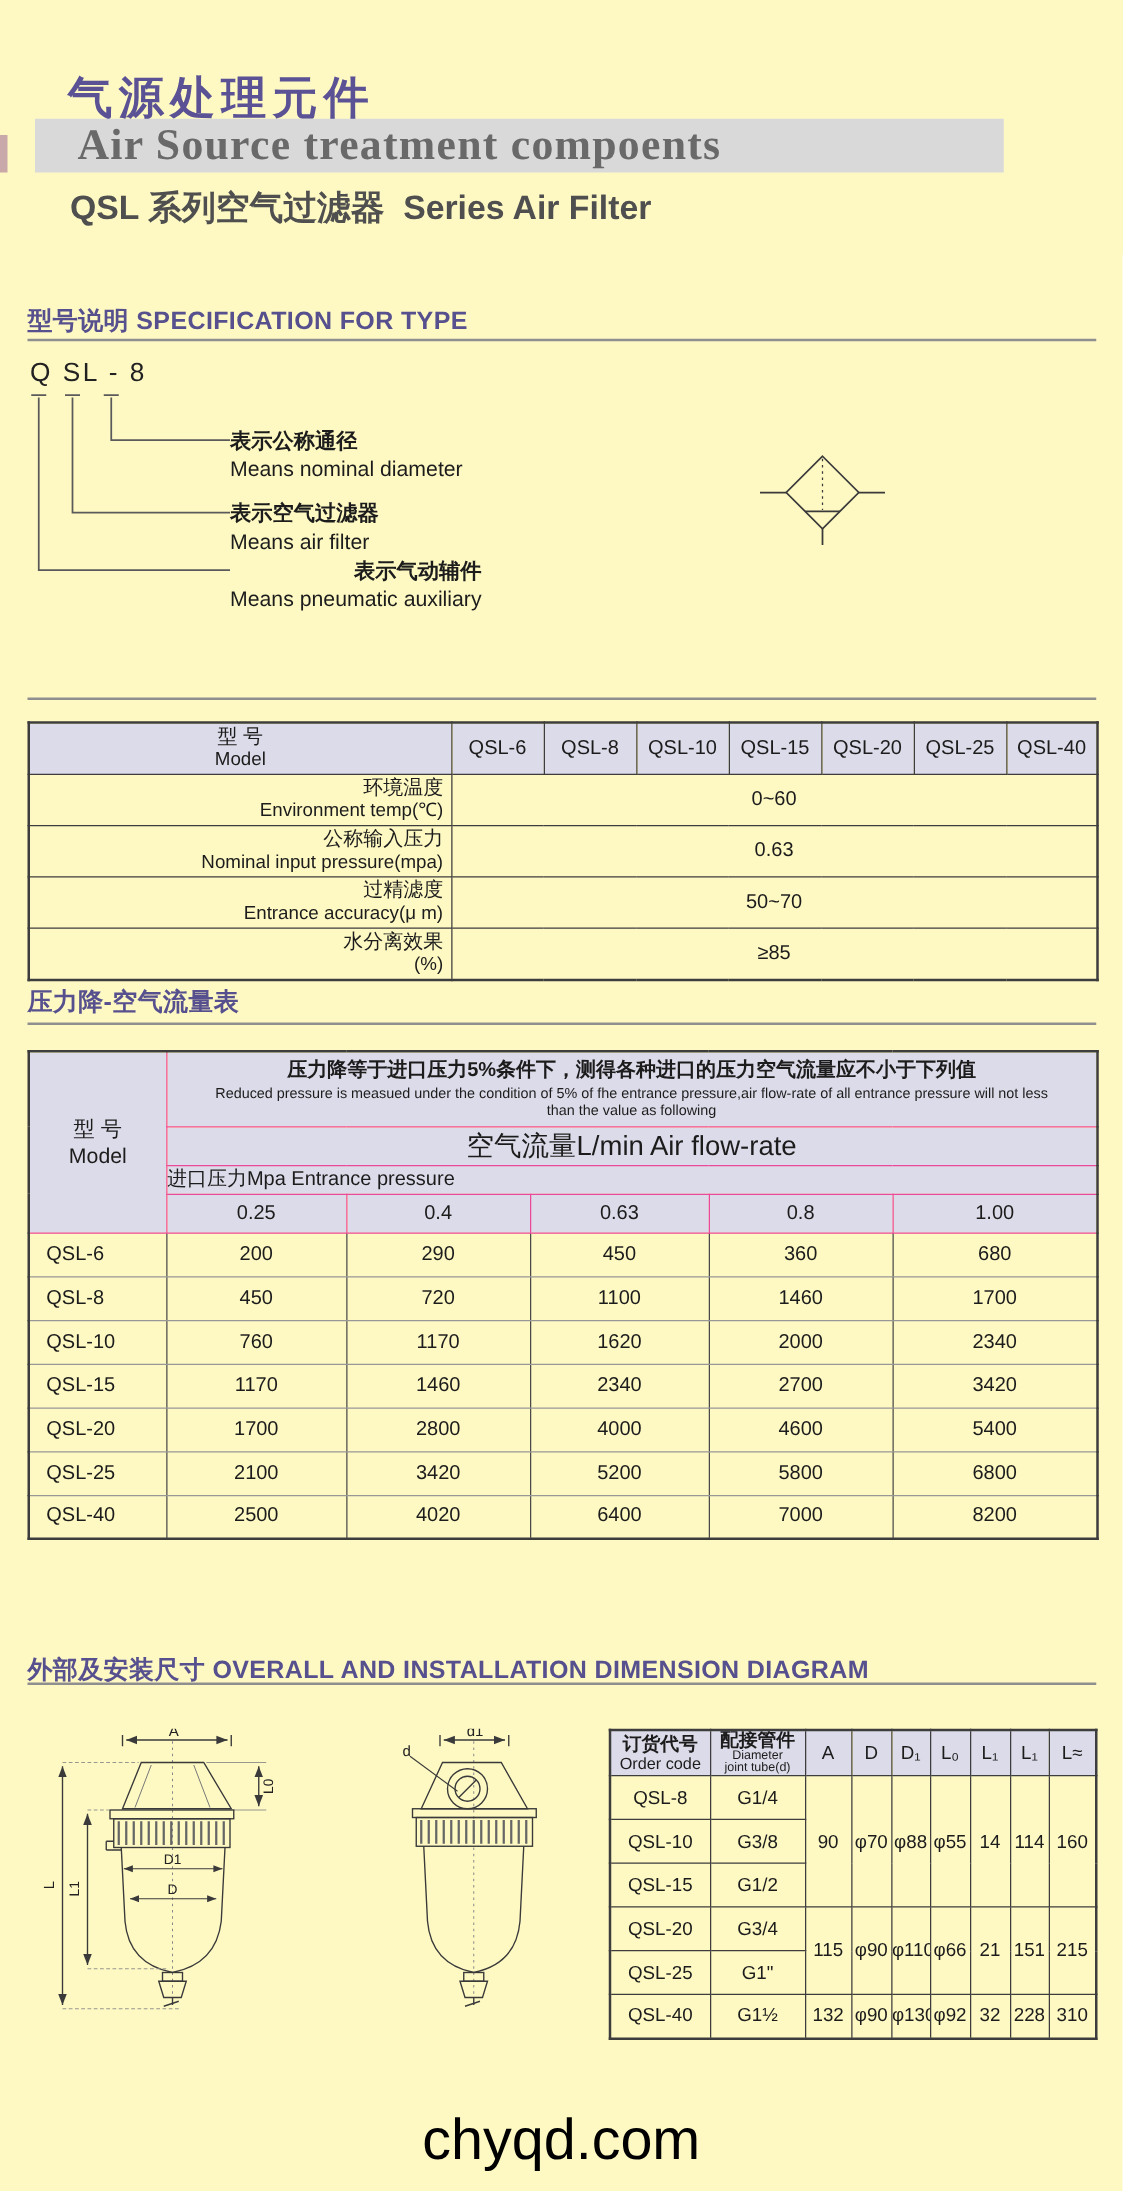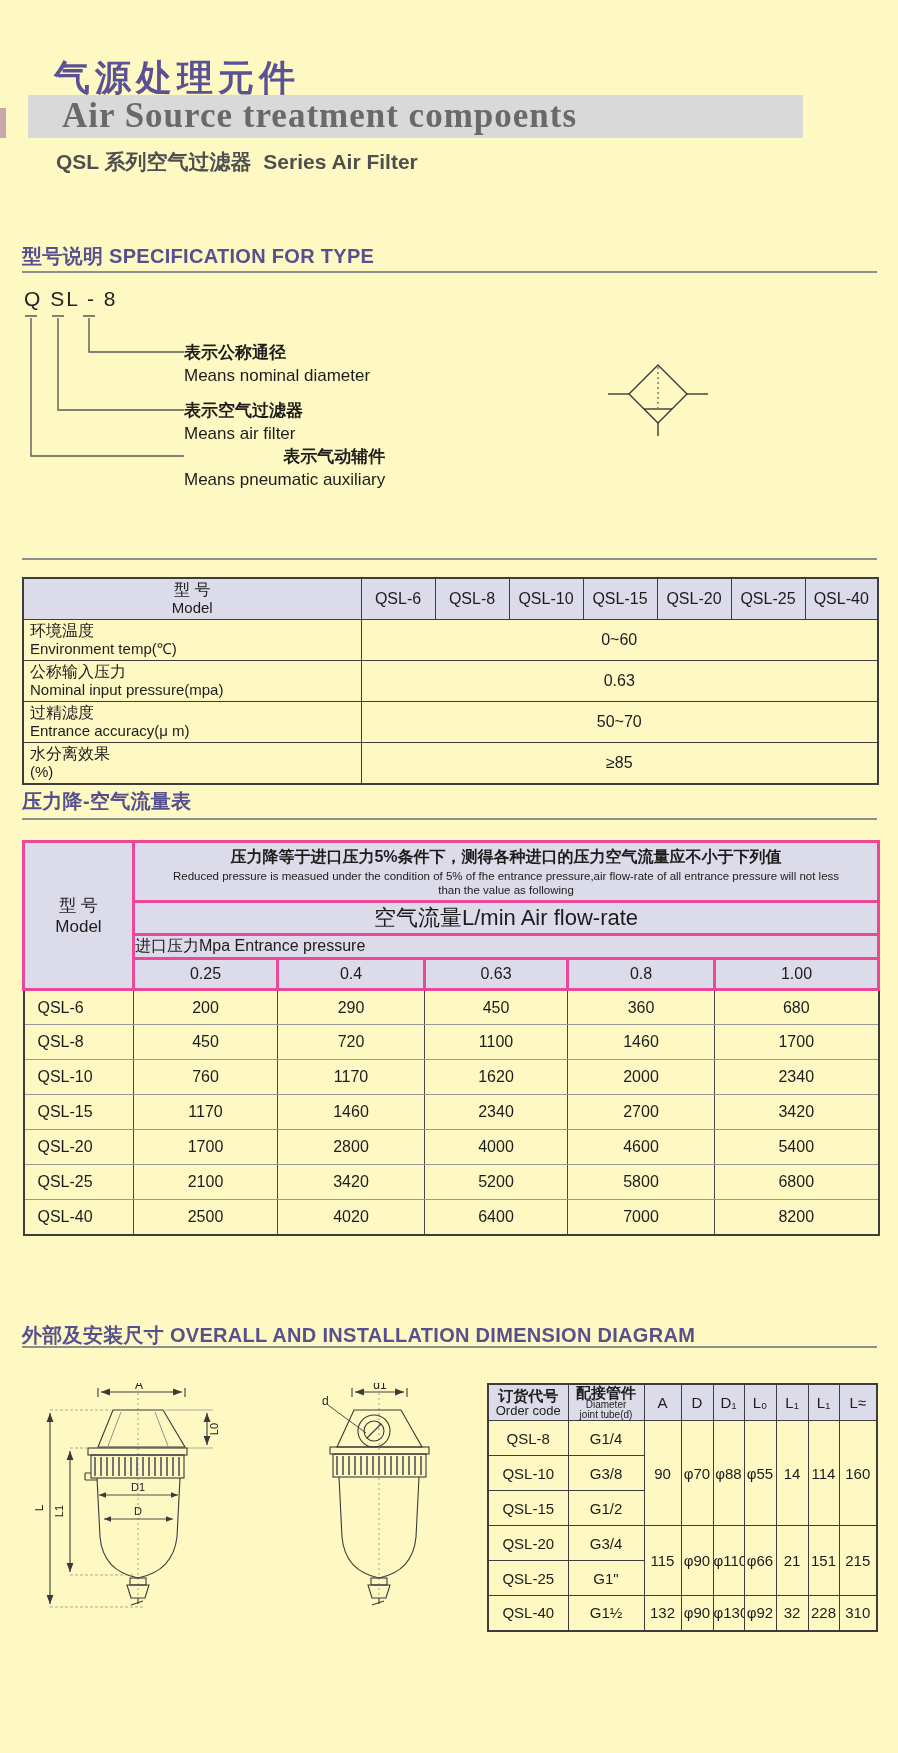--- a/index.html
+++ b/index.html
@@ -8,21 +8,21 @@
         font-family:"Liberation Sans",sans-serif;color:#1c1c1c;}
   .abs{position:absolute;}
 
   
   #title-cn{left:54px;top:54px;font-family:"Liberation Serif",serif;font-size:36px;
             font-weight:bold;color:#5a5294;letter-spacing:5px;}
   #banner{left:28px;top:95px;width:775px;height:43px;background:#d9d9d9;}
   #banner-text{left:62px;top:96px;font-family:"Liberation Serif",serif;font-size:35px;
                font-weight:bold;color:#696969;letter-spacing:1px;}
   #edge-tab{left:0;top:108px;width:6px;height:30px;background:#c8a8a8;}
-  #subtitle{left:56px;top:148px;font-size:21px;font-weight:bold;color:#4f4f4f;white-space:pre;}
+  #subtitle{left:56px;top:148px;font-size:27px;font-weight:bold;color:#4f4f4f;white-space:pre;}
 
   
   .sec-head{position:absolute;left:22px;font-size:20px;font-weight:bold;color:#57508e;letter-spacing:.3px;}
   .sec-rule{position:absolute;left:22px;width:855px;height:2px;background:#8f8f8f;}
 
   
   .callout{position:absolute;left:184px;}
   .callout .cn{font-size:17px;font-weight:bold;line-height:23px;}
   .callout .en{font-size:17px;line-height:23px;}
   #model-code{left:24px;top:287px;font-size:21px;letter-spacing:2px;color:#222;}
@@ -30,28 +30,28 @@
   
   table{border-collapse:collapse;table-layout:fixed;}
   td{overflow:hidden;}
   .hdr-bg{background:#dcdbe9;}
 
   
   #tech-table{position:absolute;left:22px;top:577px;width:855px;border:2px solid #3d3d3d;}
   #tech-table td{border:1px solid #3d3d3d;font-size:16px;}
   #tech-table tr.hd td{height:36px;text-align:center;}
   #tech-table tr.dr td{height:40px;}
-  #tech-table td.lbl{text-align:left;padding:2px 6px;}
+  #tech-table td.lbl{text-align:right;padding:2px 6px;}
   #tech-table td.lbl div{line-height:18px;}
   #tech-table td.lbl .en{font-size:15px;}
   #tech-table td.val{text-align:center;}
 
   
   #flow-table{position:absolute;left:22px;top:840px;width:855px;border:2px solid #3d3d3d;}
-  #flow-table td{border:3px solid #ec4899;}
+  #flow-table td{border:1px solid #ec4899;}
   #flow-table .cond{height:60px;vertical-align:middle;}
   #flow-table .cond .cn{font-size:16px;font-weight:bold;text-align:center;padding-top:2px;}
   #flow-table .cond .en{font-size:11.5px;line-height:14px;text-align:center;padding:1px 26px 2px;}
   #flow-table .sub{height:25px;text-align:center;font-size:22px;}
   #flow-table .sub2{height:23px;text-align:left;font-size:16px;}
   #flow-table tr.pr td{height:31px;text-align:center;font-size:16px;}
   #flow-table td.model-hd{text-align:center;font-size:17px;line-height:21px;}
   #flow-table tr.data td{height:35px;text-align:center;font-size:16px;
       border-top:1px solid #979797;border-bottom:1px solid #979797;
       border-left:1px solid #4a4a4a;border-right:1px solid #4a4a4a;}
@@ -437,14 +437,15 @@
       <td class="dv">φ90</td>
       <td class="dv">φ130</td>
       <td class="dv">φ92</td>
       <td class="dv">32</td>
       <td class="dv">228</td>
       <td class="dv">310</td>
     </tr>
   </tbody>
     </table>
 
+  <div class="abs" id="footer">chyqd.com</div>
 
 </div>
 
 </body></html>

